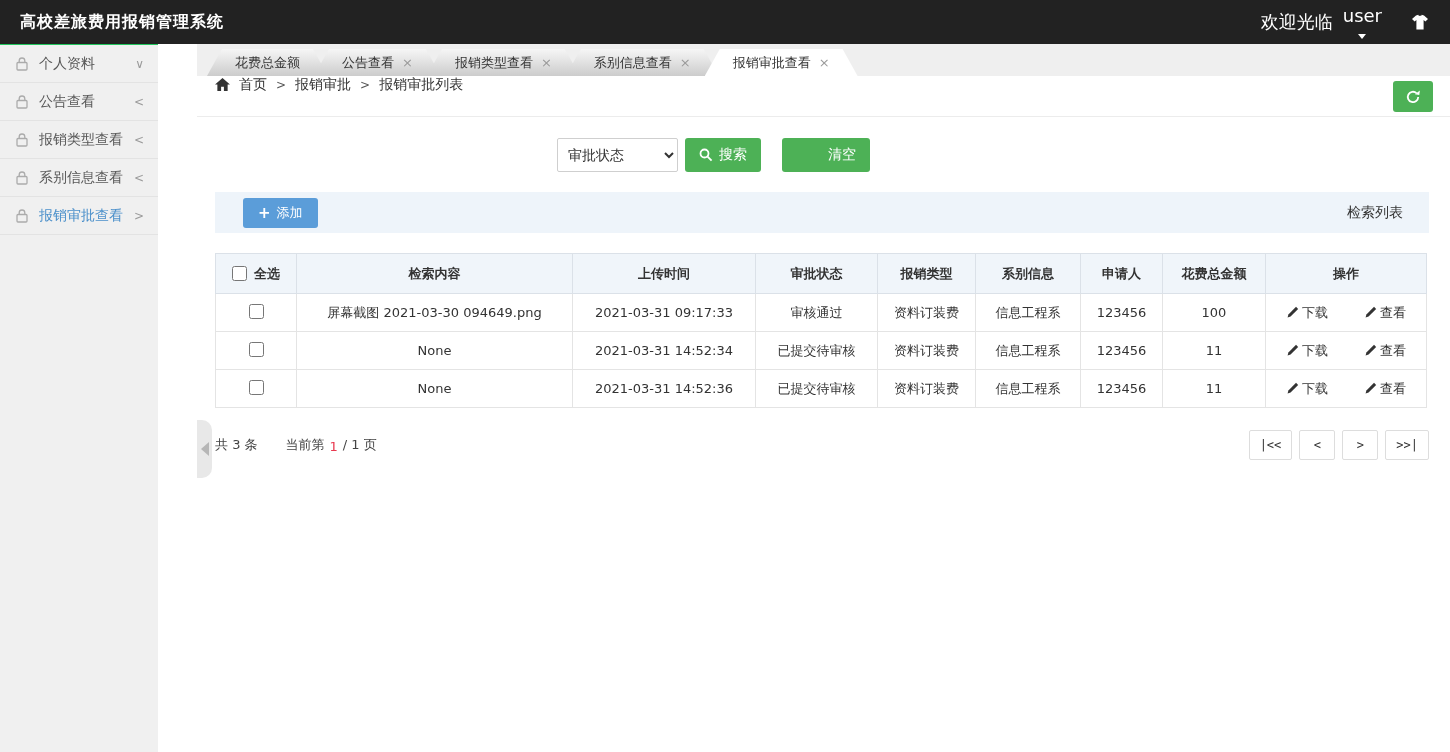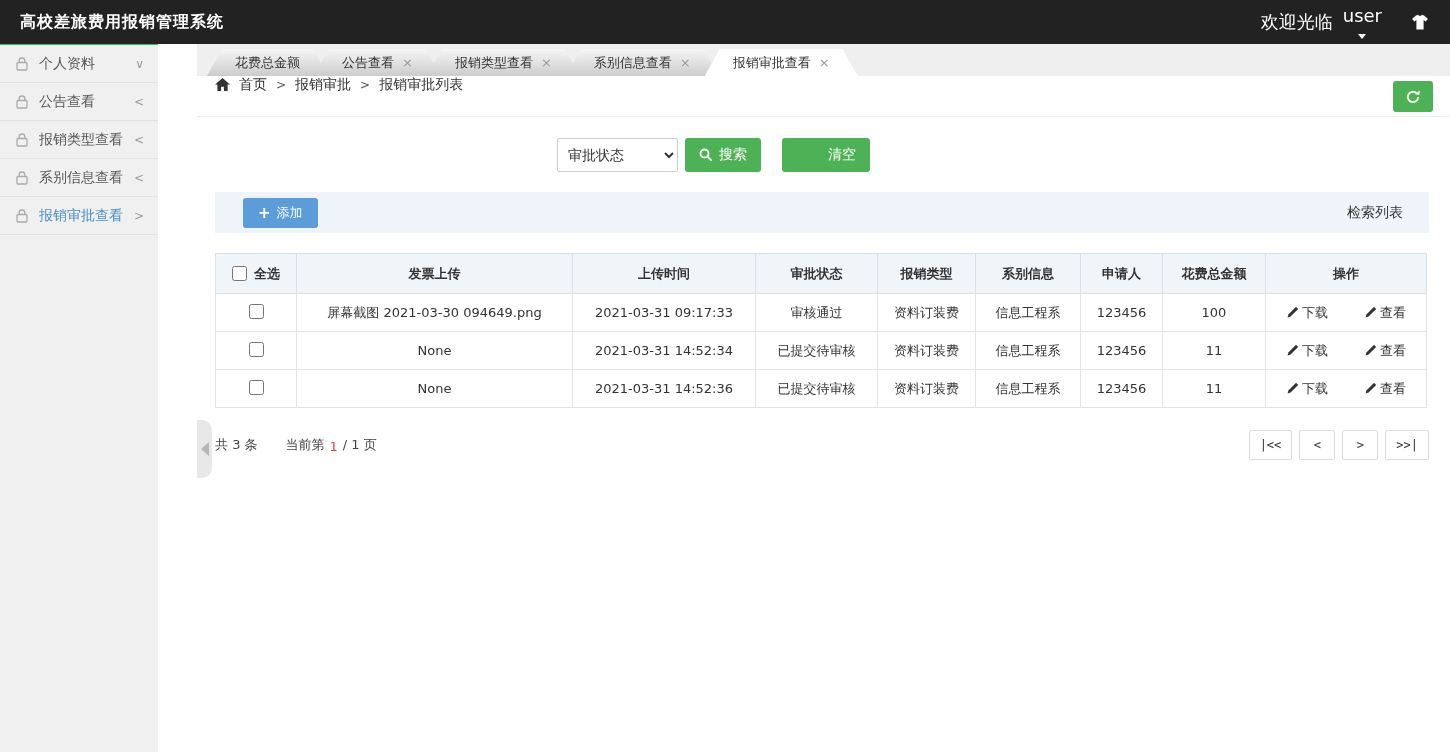--- a/index.html
+++ b/index.html
@@ -291,21 +291,21 @@
         <col style="width:161px">
     </colgroup>
     <thead>
       <tr>
         <th class="col-check">
           <span class="check-wrap">
             <input type="checkbox" style="">
             <span>全选</span>
           </span>
         </th>
-        <th>发票上传</th>
+        <th>检索内容</th>
         <th>上传时间</th>
         <th>审批状态</th>
         <th>报销类型</th>
         <th>系别信息</th>
         <th>申请人</th>
         <th>花费总金额</th>
         <th>操作</th>
       </tr>
     </thead>
     <tbody>

